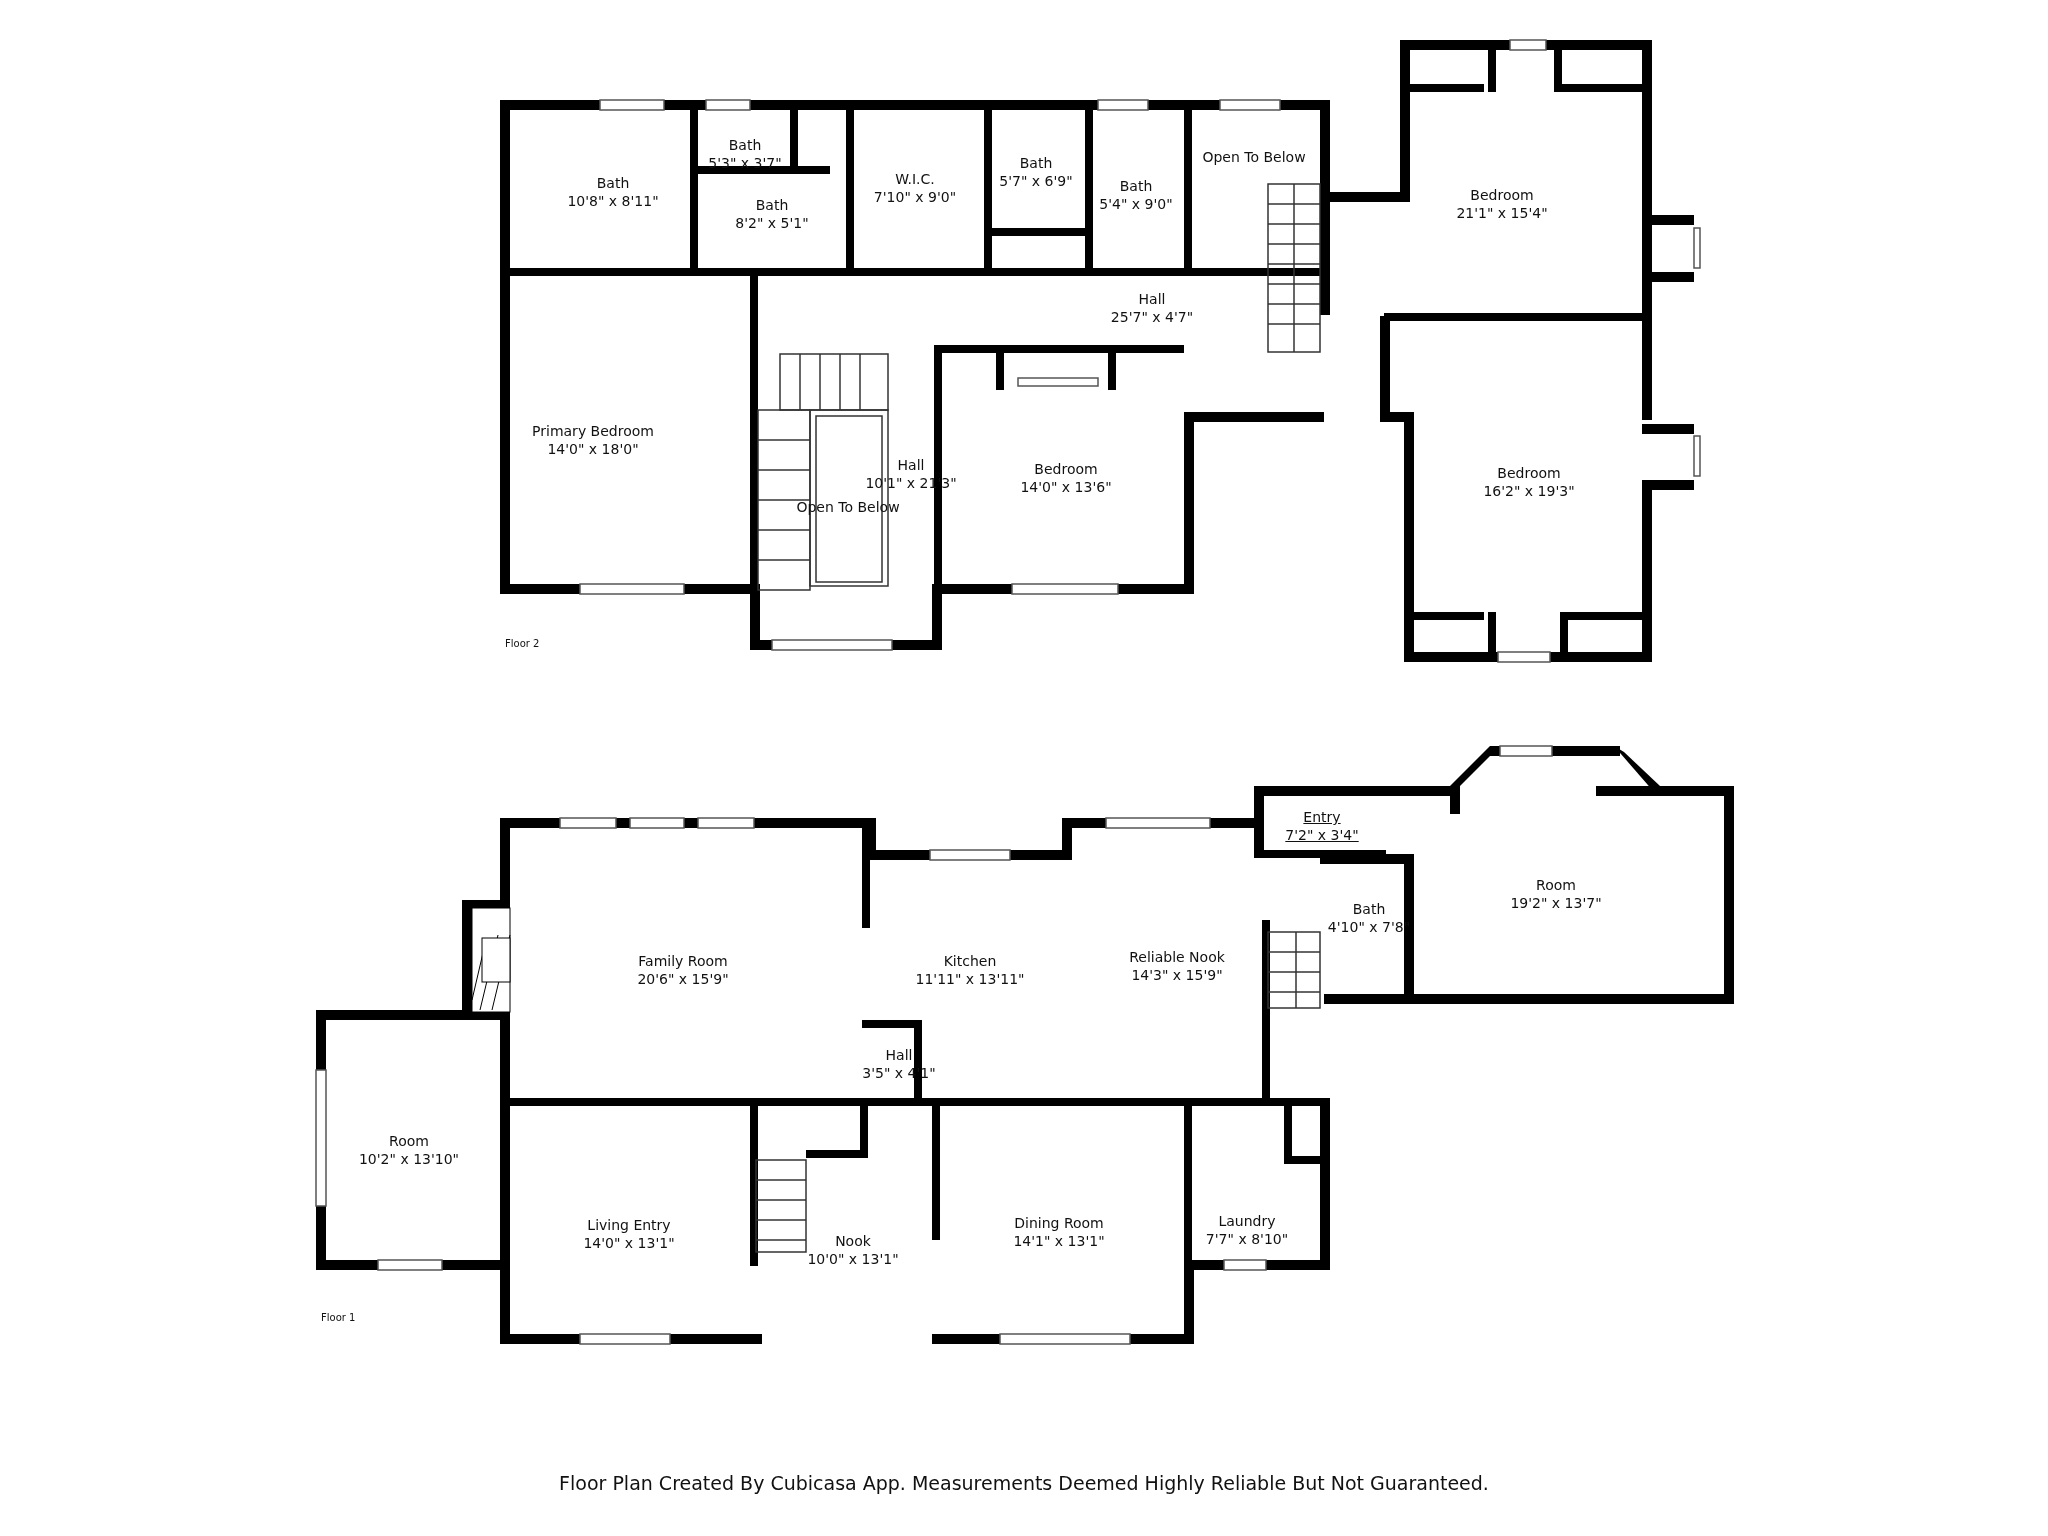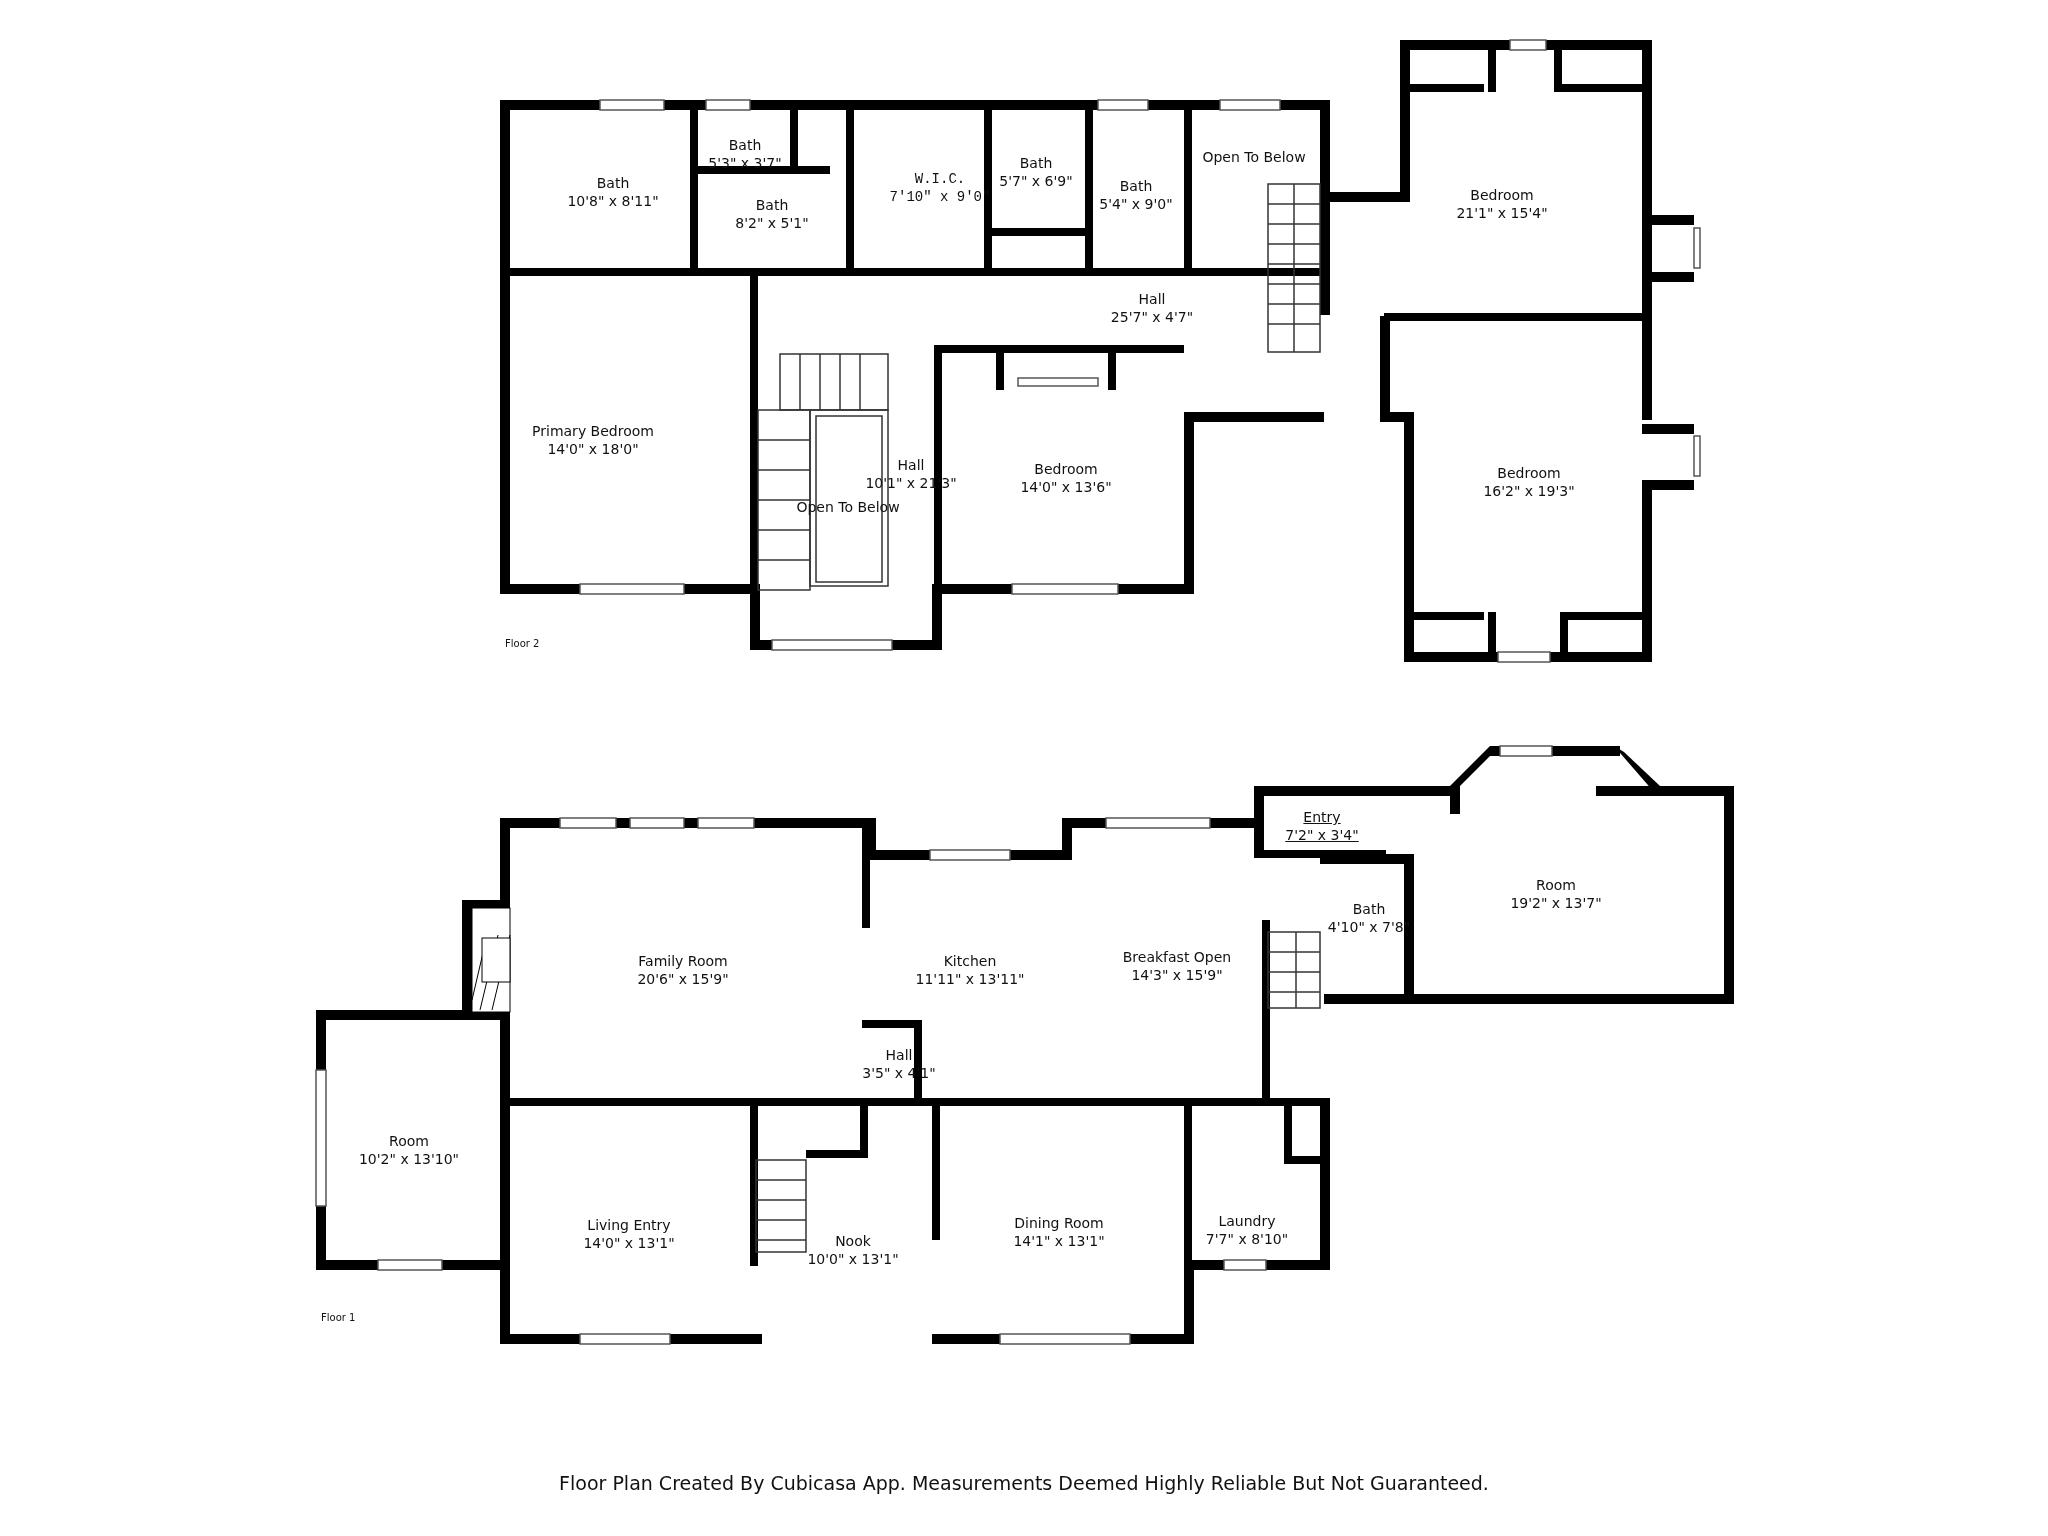--- a/index.html
+++ b/index.html
@@ -207,21 +207,21 @@
   <div>10'8" x 8'11"</div>
 </div>
 <div class="lbl" style="left:745px;top:136px;">
   <div>Bath</div>
   <div>5'3" x 3'7"</div>
 </div>
 <div class="lbl" style="left:772px;top:196px;">
   <div>Bath</div>
   <div>8'2" x 5'1"</div>
 </div>
-<div class="lbl" style="left:940px;top:170px;font-family:Liberation Mono, monospace;">
+<div class="lbl" style="left:915px;top:170px;">
   <div>W.I.C.</div>
   <div>7'10" x 9'0"</div>
 </div>
 <div class="lbl" style="left:1036px;top:154px;">
   <div>Bath</div>
   <div>5'7" x 6'9"</div>
 </div>
 <div class="lbl" style="left:1136px;top:177px;">
   <div>Bath</div>
   <div>5'4" x 9'0"</div>
@@ -260,21 +260,21 @@
 
 <div class="lbl" style="left:683px;top:952px;text-align:center;">
   <div>Family Room</div>
   <div>20'6" x 15'9"</div>
 </div>
 <div class="lbl" style="left:970px;top:952px;">
   <div>Kitchen</div>
   <div>11'11" x 13'11"</div>
 </div>
 <div class="lbl" style="left:1177px;top:948px;">
-  <div>Breakfast Open</div>
+  <div>Reliable Nook</div>
   <div>14'3" x 15'9"</div>
 </div>
 <div class="lbl" style="left:1322px;top:808px;text-decoration:underline;">
   <div>Entry</div>
   <div>7'2" x 3'4"</div>
 </div>
 <div class="lbl" style="left:1369px;top:900px;">
   <div>Bath</div>
   <div>4'10" x 7'8"</div>
 </div>

